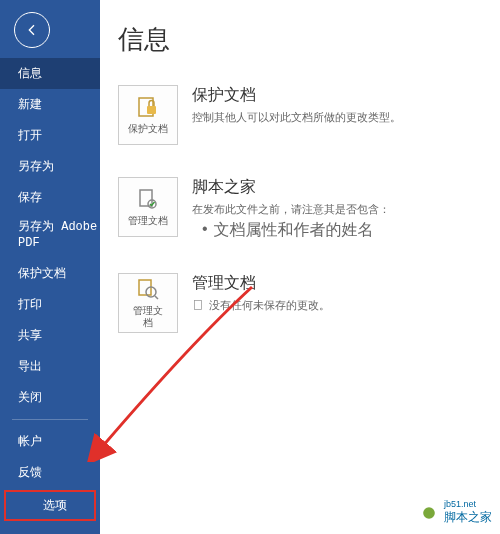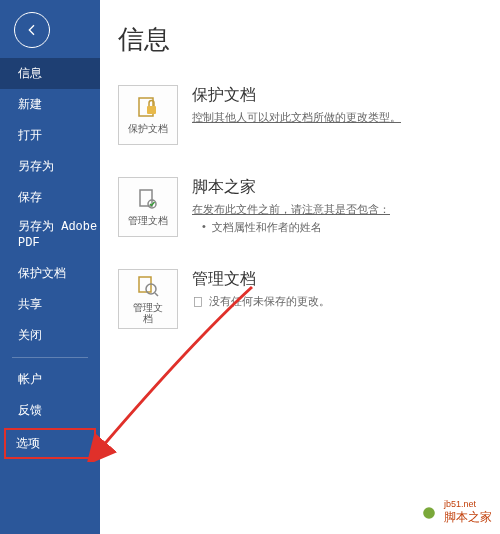--- a/index.html
+++ b/index.html
@@ -4,57 +4,59 @@
 <style>
   * { margin: 0; padding: 0; box-sizing: border-box; }
   body { font-family: "Microsoft YaHei", sans-serif; background: #f5f5f5; width: 500px; height: 534px; overflow: hidden; position: relative; }
   .app { display: flex; height: 100%; }
   .sidebar { width: 100px; background: #2b579a; color: #fff; font-size: 12px; display: flex; flex-direction: column; }
   .back-btn { width: 36px; height: 36px; border: 1.5px solid #fff; border-radius: 50%; margin: 12px 0 10px 14px; display: flex; align-items: center; justify-content: center; cursor: pointer; }
   .back-btn svg { width: 16px; height: 16px; }
   .menu { flex: 1; }
   .menu-item { padding: 7px 0 7px 18px; cursor: pointer; }
   .menu-item.selected { background: #1e3f73; }
-  .menu-item.highlighted { border: 2px solid #e0302a; margin: 2px 4px; padding: 5px 0 5px 10px; }
+  .menu-item.highlighted { border: 2px solid #e0302a; margin: 2px 4px; padding: 5px 0 5px 10px; text-align: center; }
   .divider { height: 1px; background: rgba(255,255,255,0.25); margin: 6px 12px; }
   .main { flex: 1; background: #fff; padding: 22px 0 0 18px; position: relative; }
   .page-title { font-size: 26px; color: #333; font-weight: 400; margin-bottom: 28px; }
   .section { display: flex; margin-bottom: 32px; }
   .tile { width: 60px; height: 60px; border: 1px solid #ccc; background: #fdfdfd; display: flex; flex-direction: column; align-items: center; justify-content: center; margin-right: 14px; cursor: pointer; }
   .tile-icon { width: 24px; height: 24px; margin-bottom: 4px; }
   .tile-label { font-size: 10px; color: #555; text-align: center; line-height: 1.15; }
   .section-body { flex: 1; padding-right: 10px; }
   .section-title { font-size: 16px; color: #333; margin-bottom: 4px; }
-  .section-desc { font-size: 11px; color: #666; line-height: 1.45; text-decoration: underline; }
-  .bullet { display: flex; font-size: 11px; color: #666; margin-top: 2px; margin-left: 10px; }
+  .section-desc { font-size: 11px; color: #666; line-height: 1.45; }
+  .bullet { display: flex; font-size: 16px; color: #666; margin-top: 2px; margin-left: 10px; }
   .bullet::before { content: "•"; margin-right: 6px; }
   .doc-line { display: flex; align-items: center; font-size: 11px; color: #666; margin-top: 4px; gap: 5px; }
   .arrow { position: absolute; left: 72px; top: 282px; pointer-events: none; }
-  .watermark { position: absolute; right: 8px; bottom: 8px; display: flex; align-items: center; gap: 8px; font-size: 12px; color: #c2410c; }
+  .watermark { position: absolute; right: 8px; bottom: 8px; display: flex; align-items: center; gap: 8px; font-size: 12px; color: #0369a1; }
   .watermark-logo { width: 14px; height: 14px; }
 </style>
 </head>
 <body>
 
 <div class="app">
   <div class="sidebar">
     <div class="back-btn">
       <svg viewBox="0 0 24 24" fill="none" stroke="#fff" stroke-width="2">
           <path d="M15 5 L8 12 L15 19"></path>
         </svg>
     </div>
     <div class="menu">
       <div class="menu-item selected"><span>信息</span></div>
       <div class="menu-item"><span>新建</span></div>
       <div class="menu-item"><span>打开</span></div>
       <div class="menu-item"><span>另存为</span></div>
       <div class="menu-item"><span>保存</span></div>
       <div class="menu-item" style="line-height:1.3;font-family:Liberation Mono, monospace;"><span>另存为 Adobe PDF</span></div>
       <div class="menu-item"><span>保护文档</span></div>
+      <div class="menu-item"><span>打印</span></div>
       <div class="menu-item"><span>共享</span></div>
+      <div class="menu-item"><span>导出</span></div>
       <div class="menu-item"><span>关闭</span></div>
       <div class="divider"></div>
       <div class="menu-item"><span>帐户</span></div>
       <div class="menu-item"><span>反馈</span></div>
       <div class="menu-item highlighted"><span>选项</span></div>
     </div>
   </div>
 
   <div class="main">
     <div class="page-title">信息</div>

